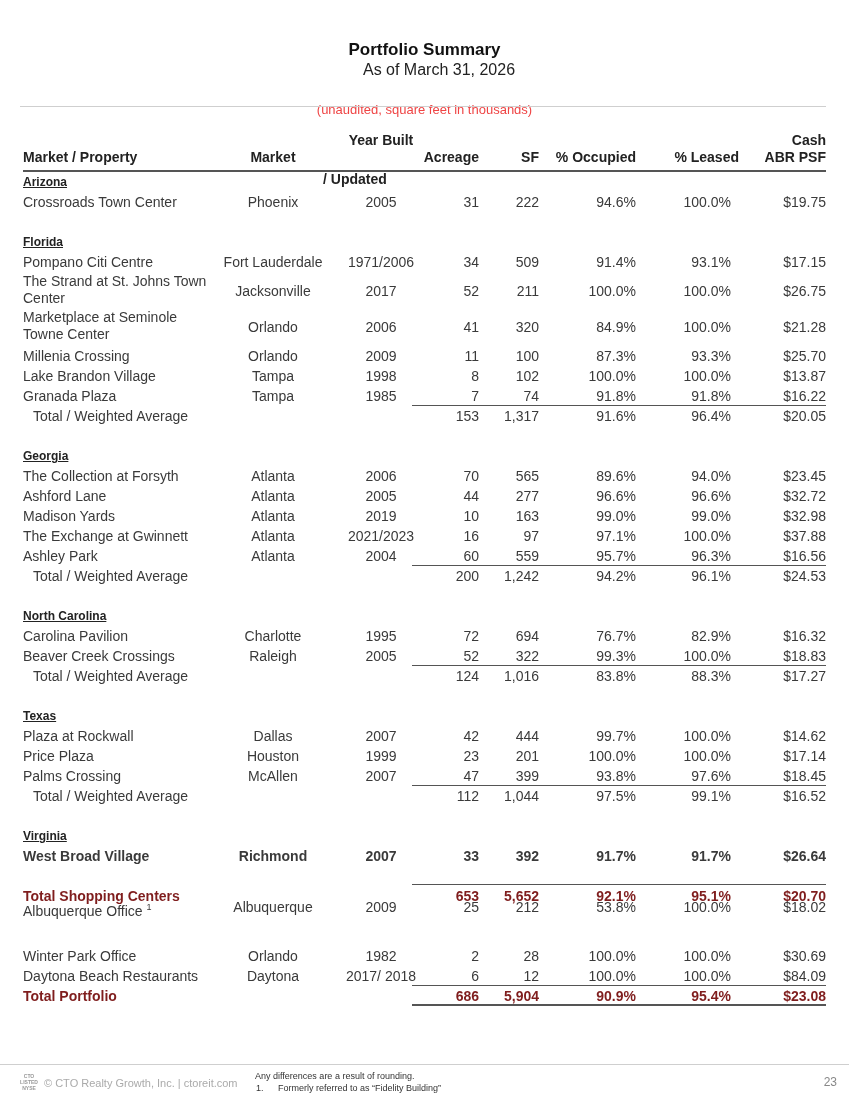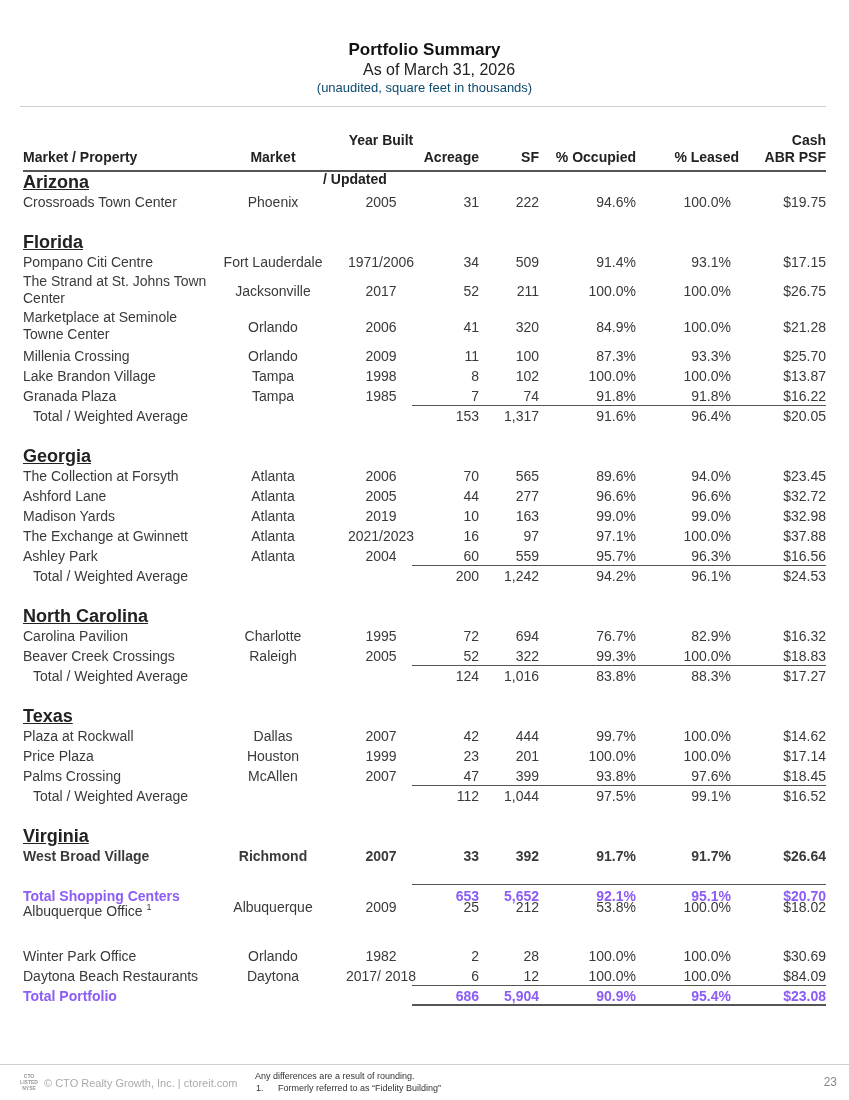--- a/index.html
+++ b/index.html
@@ -2,43 +2,43 @@
 <html><head>
 <meta charset="utf-8">
 <style>
   html, body { margin: 0; padding: 0; background: #ffffff; }
   body { width: 849px; height: 1100px; position: relative; overflow: hidden;
          font-family: "Liberation Sans", "DejaVu Sans", sans-serif; color: #3a3a3a; }
 
   .header { position: absolute; top: 40px; left: 0; width: 849px; text-align: center; }
   .title { font-size: 17px; font-weight: bold; color: #111; line-height: 20px; }
   .subtitle { font-size: 16px; color: #222; line-height: 19px; padding-left: 29px; }
-  .note { font-size: 13px; color: #0c4a6e; line-height: 17px; }
+  .note { font-size: 13px; color: #ef4444; line-height: 17px; margin-top: 22px; }
   .top-rule { position: absolute; top: 106px; left: 20px; width: 806px; height: 1px; background: #cfcfcf; }
   .col-head { position: absolute; font-size: 14px; font-weight: bold; color: #222; line-height: 17px; }
   .head-rule { position: absolute; top: 170px; left: 23px; width: 803px; height: 2px; background: #555; }
 
   .row { position: absolute; left: 23px; width: 803px; height: 20px; font-size: 14px; line-height: 20px; }
   .row.tall { height: 36px; }
   .cell { position: absolute; top: 0; white-space: nowrap; }
   .row.tall .cell { top: 8px; }
   .row.tall .c-prop { top: 0; line-height: 17px; white-space: normal; width: 190px; }
   .c-prop { left: 0; }
   .c-market { left: 170px; width: 160px; text-align: center; }
   .c-year { left: 300px; width: 116px; text-align: center; }
   .c-acre { left: 400px; width: 56px; text-align: right; }
   .c-sf { left: 456px; width: 60px; text-align: right; }
   .c-occ { left: 516px; width: 97px; text-align: right; }
   .c-lease { left: 613px; width: 95px; text-align: right; }
   .c-abr { left: 708px; width: 95px; text-align: right; }
 
-  .state { position: absolute; left: 23px; font-size: 18px; font-weight: bold; color: #222;
+  .state { position: absolute; left: 23px; font-size: 12px; font-weight: bold; color: #222;
            text-decoration: underline; line-height: 18px; }
   .sub-label { left: 10px; }
-  .bold { font-weight: bold; color: #8b5cf6; }
+  .bold { font-weight: bold; color: #7f1d1d; }
   .rule { position: absolute; left: 412px; width: 414px; height: 1px; background: #555; }
   .rule.thick { height: 2px; }
   sup { font-size: 9px; }
 
   .footer-rule { position: absolute; top: 1064px; left: 0; width: 849px; height: 1px; background: #cfcfcf; }
   .logo { position: absolute; top: 1073px; left: 20px; width: 18px; font-size: 5px; line-height: 6px;
           color: #999; text-align: center; font-weight: bold; }
   .copyright { position: absolute; top: 1077px; left: 44px; font-size: 11px; color: #aaa; }
   .footnotes { position: absolute; top: 1070px; left: 255px; font-size: 9px; color: #333; line-height: 12px; }
   .fn-num { display: inline-block; width: 22px; padding-left: 1px; }

